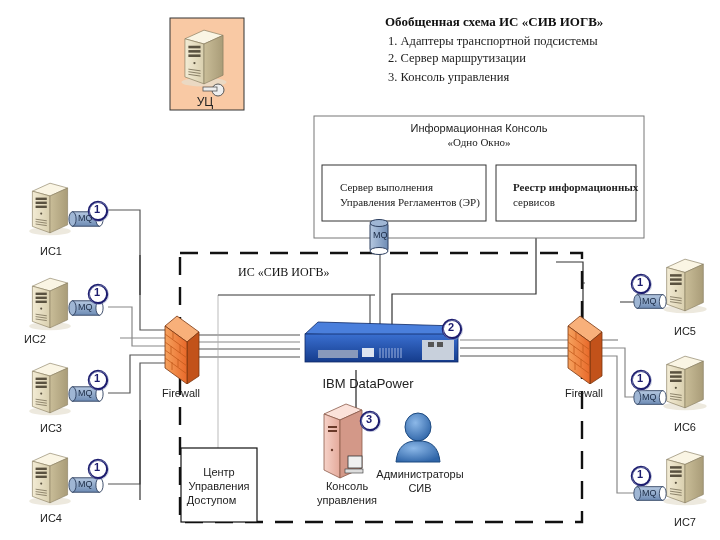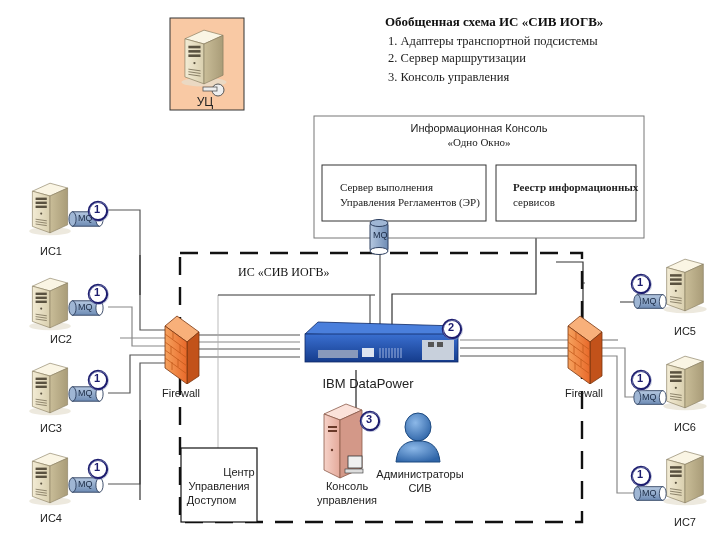--- a/index.html
+++ b/index.html
@@ -241,21 +241,21 @@
 <div class="abs box-text" style="left:340px;top:179px;">Сервер выполнения</div>
 <div class="abs box-text" style="left:340px;top:194px;">Управления Регламентов (ЭР)</div>
 <div class="abs box-text" style="left:513px;top:179px;font-weight:bold;">Реестр информационных</div>
 <div class="abs box-text" style="left:513px;top:194px;">сервисов</div>
 
 <div class="abs" style="left:373px;top:230px;font-size:9px;color:#1a2a44;">MQ</div>
 
 <div class="abs serif" style="left:204px;top:265px;font-size:12px;font-weight:normal;color:#111;margin-left:34px;">ИС «СИВ ИОГВ»</div>
 
 <div class="abs lbl" style="left:36px;top:245px;width:30px;">ИС1</div>
-<div class="abs lbl" style="left:46px;top:333px;width:30px;">ИС2</div>
+<div class="abs lbl" style="left:20px;top:333px;width:30px;">ИС2</div>
 <div class="abs lbl" style="left:36px;top:422px;width:30px;">ИС3</div>
 <div class="abs lbl" style="left:36px;top:512px;width:30px;">ИС4</div>
 
 <div class="abs" style="left:78px;top:213px;font-size:9px;color:#1a2a44;">MQ</div>
 <div class="abs" style="left:78px;top:302px;font-size:9px;color:#1a2a44;">MQ</div>
 <div class="abs" style="left:78px;top:388px;font-size:9px;color:#1a2a44;">MQ</div>
 <div class="abs" style="left:78px;top:479px;font-size:9px;color:#1a2a44;">MQ</div>
 
 <div class="abs" style="left:94px;top:203px;font-size:11px;font-weight:bold;color:#1c1c6e;">1</div>
 <div class="abs" style="left:94px;top:286px;font-size:11px;font-weight:bold;color:#1c1c6e;">1</div>
@@ -280,15 +280,15 @@
 <div class="abs lbl" style="left:318px;top:376px;width:100px;font-size:13px;">IBM DataPower</div>
 <div class="abs" style="left:448px;top:321px;font-size:11px;font-weight:bold;color:#1c1c6e;">2</div>
 
 <div class="abs" style="left:366px;top:413px;font-size:11px;font-weight:bold;color:#1c1c6e;">3</div>
 <div class="abs lbl" style="left:312px;top:480px;width:70px;">Консоль</div>
 <div class="abs lbl" style="left:312px;top:494px;width:70px;">управления</div>
 
 <div class="abs lbl" style="left:370px;top:468px;width:100px;">Администраторы</div>
 <div class="abs lbl" style="left:370px;top:482px;width:100px;">СИВ</div>
 
-<div class="abs lbl" style="left:181px;top:466px;width:76px;padding-left:20px;">Центр</div>
+<div class="abs lbl" style="left:181px;top:466px;width:76px;">Центр</div>
 <div class="abs lbl" style="left:181px;top:480px;width:76px;">Управления</div>
 <div class="abs lbl" style="left:181px;top:494px;width:61px;">Доступом</div>
 
 </body></html>

